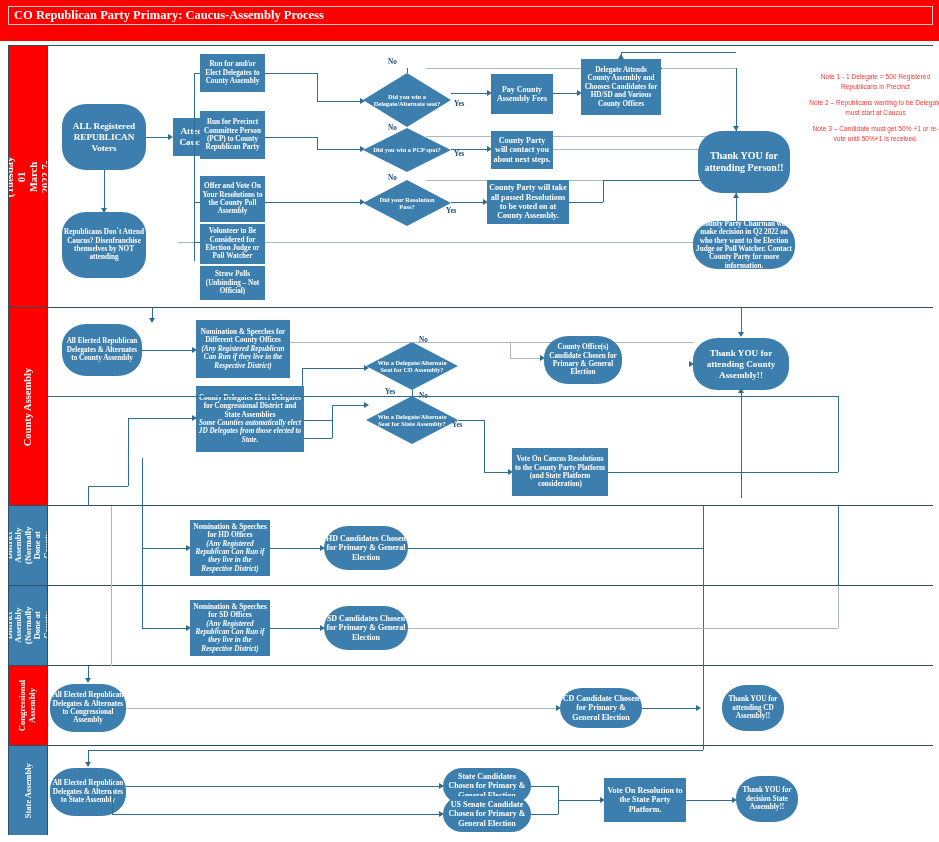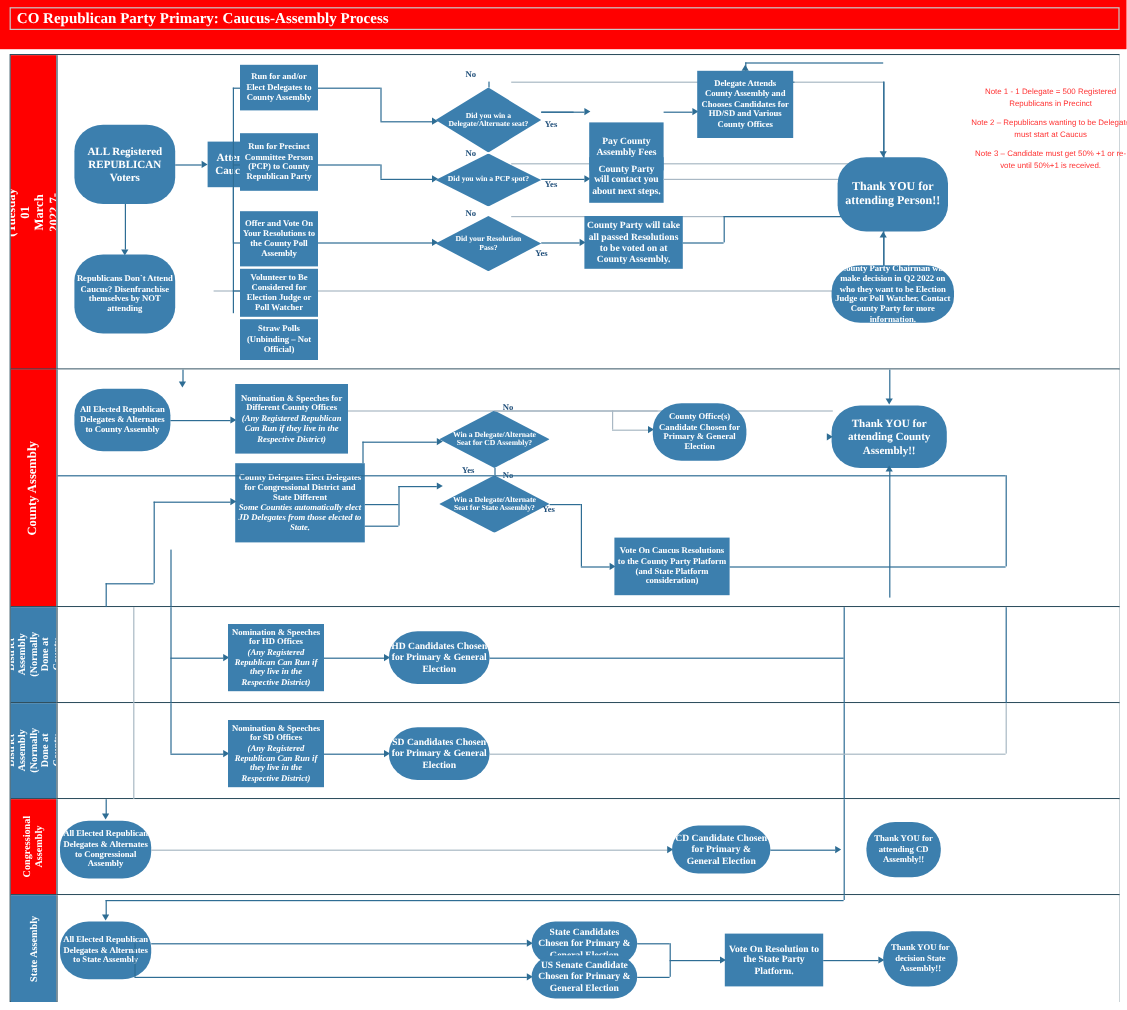--- a/index.html
+++ b/index.html
@@ -239,21 +239,21 @@
       <div class="diamond" style="left:315px; top:27px; width:88px; height:54px; clip-path:polygon(50% 0,100% 50%,50% 100%,0 50%);">
         <div class="dtext">Did you win a Delegate/Alternate seat?</div>
       </div>
       <div class="blabel" style="left:340px; top:12px;">No</div>
       <div class="blabel" style="left:406px; top:54px;">Yes</div>
       <div class="ln v" style="left:359px; top:22px; height:5px;"></div>
       <div class="ln h" style="left:403px; top:47px; width:27px;"></div>
       <div class="ln h" style="left:403px; top:47px; width:36px;"></div>
       <div class="arrow r" style="left:439px; top:44px;"></div>
 
-      <div class="node rect fs8" style="left:443px; top:28px; width:62px; height:40px;margin-top:28px;">Pay County Assembly Fees</div>
+      <div class="node rect fs8" style="left:443px; top:28px; width:62px; height:40px;">Pay County Assembly Fees</div>
       <div class="ln h" style="left:505px; top:47px; width:24px;"></div>
       <div class="arrow r" style="left:529px; top:44px;"></div>
 
       <div class="node rect" style="left:533px; top:13px; width:80px; height:56px;">Delegate Attends County Assembly and Chooses Candidates for HD/SD and Various County Offices</div>
       <div class="ln v" style="left:613px; top:22px; height:1px;"></div>
       <div class="ln v" style="left:573px; top:6px; height:7px;"></div>
       <div class="ln h" style="left:573px; top:6px; width:115px;"></div>
       <div class="arrow u" style="left:570px; top:8px;"></div>
 
       <div class="diamond" style="left:315px; top:82px; width:88px; height:44px; clip-path:polygon(50% 0,100% 50%,50% 100%,0 50%);">
@@ -306,21 +306,21 @@
       <div class="arrow r" style="left:144px; top:39px;"></div>
 
       <div class="node rect" style="left:148px; top:12px; width:94px; height:58px; flex-direction:column;">
         <span>Nomination &amp; Speeches for Different County Offices</span>
         <span class="ital">(Any Registered Republican Can Run if they live in the Respective District)</span>
       </div>
 
       <div class="ln h gray" style="left:242px; top:34px; width:404px;"></div>
 
       <div class="node rect" style="left:148px; top:78px; width:108px; height:66px; flex-direction:column;">
-        <span>County Delegates Elect Delegates for Congressional District and State Different</span>
+        <span>County Delegates Elect Delegates for Congressional District and State Assemblies</span>
         <span class="ital">Some Counties automatically elect JD Delegates from those elected to State.</span>
       </div>
       <div class="ln h" style="left:80px; top:110px; width:64px;"></div>
       <div class="arrow r" style="left:144px; top:107px;"></div>
       <div class="ln v" style="left:80px; top:110px; height:68px;"></div>
 
       <div class="ln v" style="left:254px; top:60px; height:18px;"></div>
       <div class="ln h" style="left:254px; top:60px; width:62px;"></div>
       <div class="arrow r" style="left:316px; top:57px;"></div>
 

